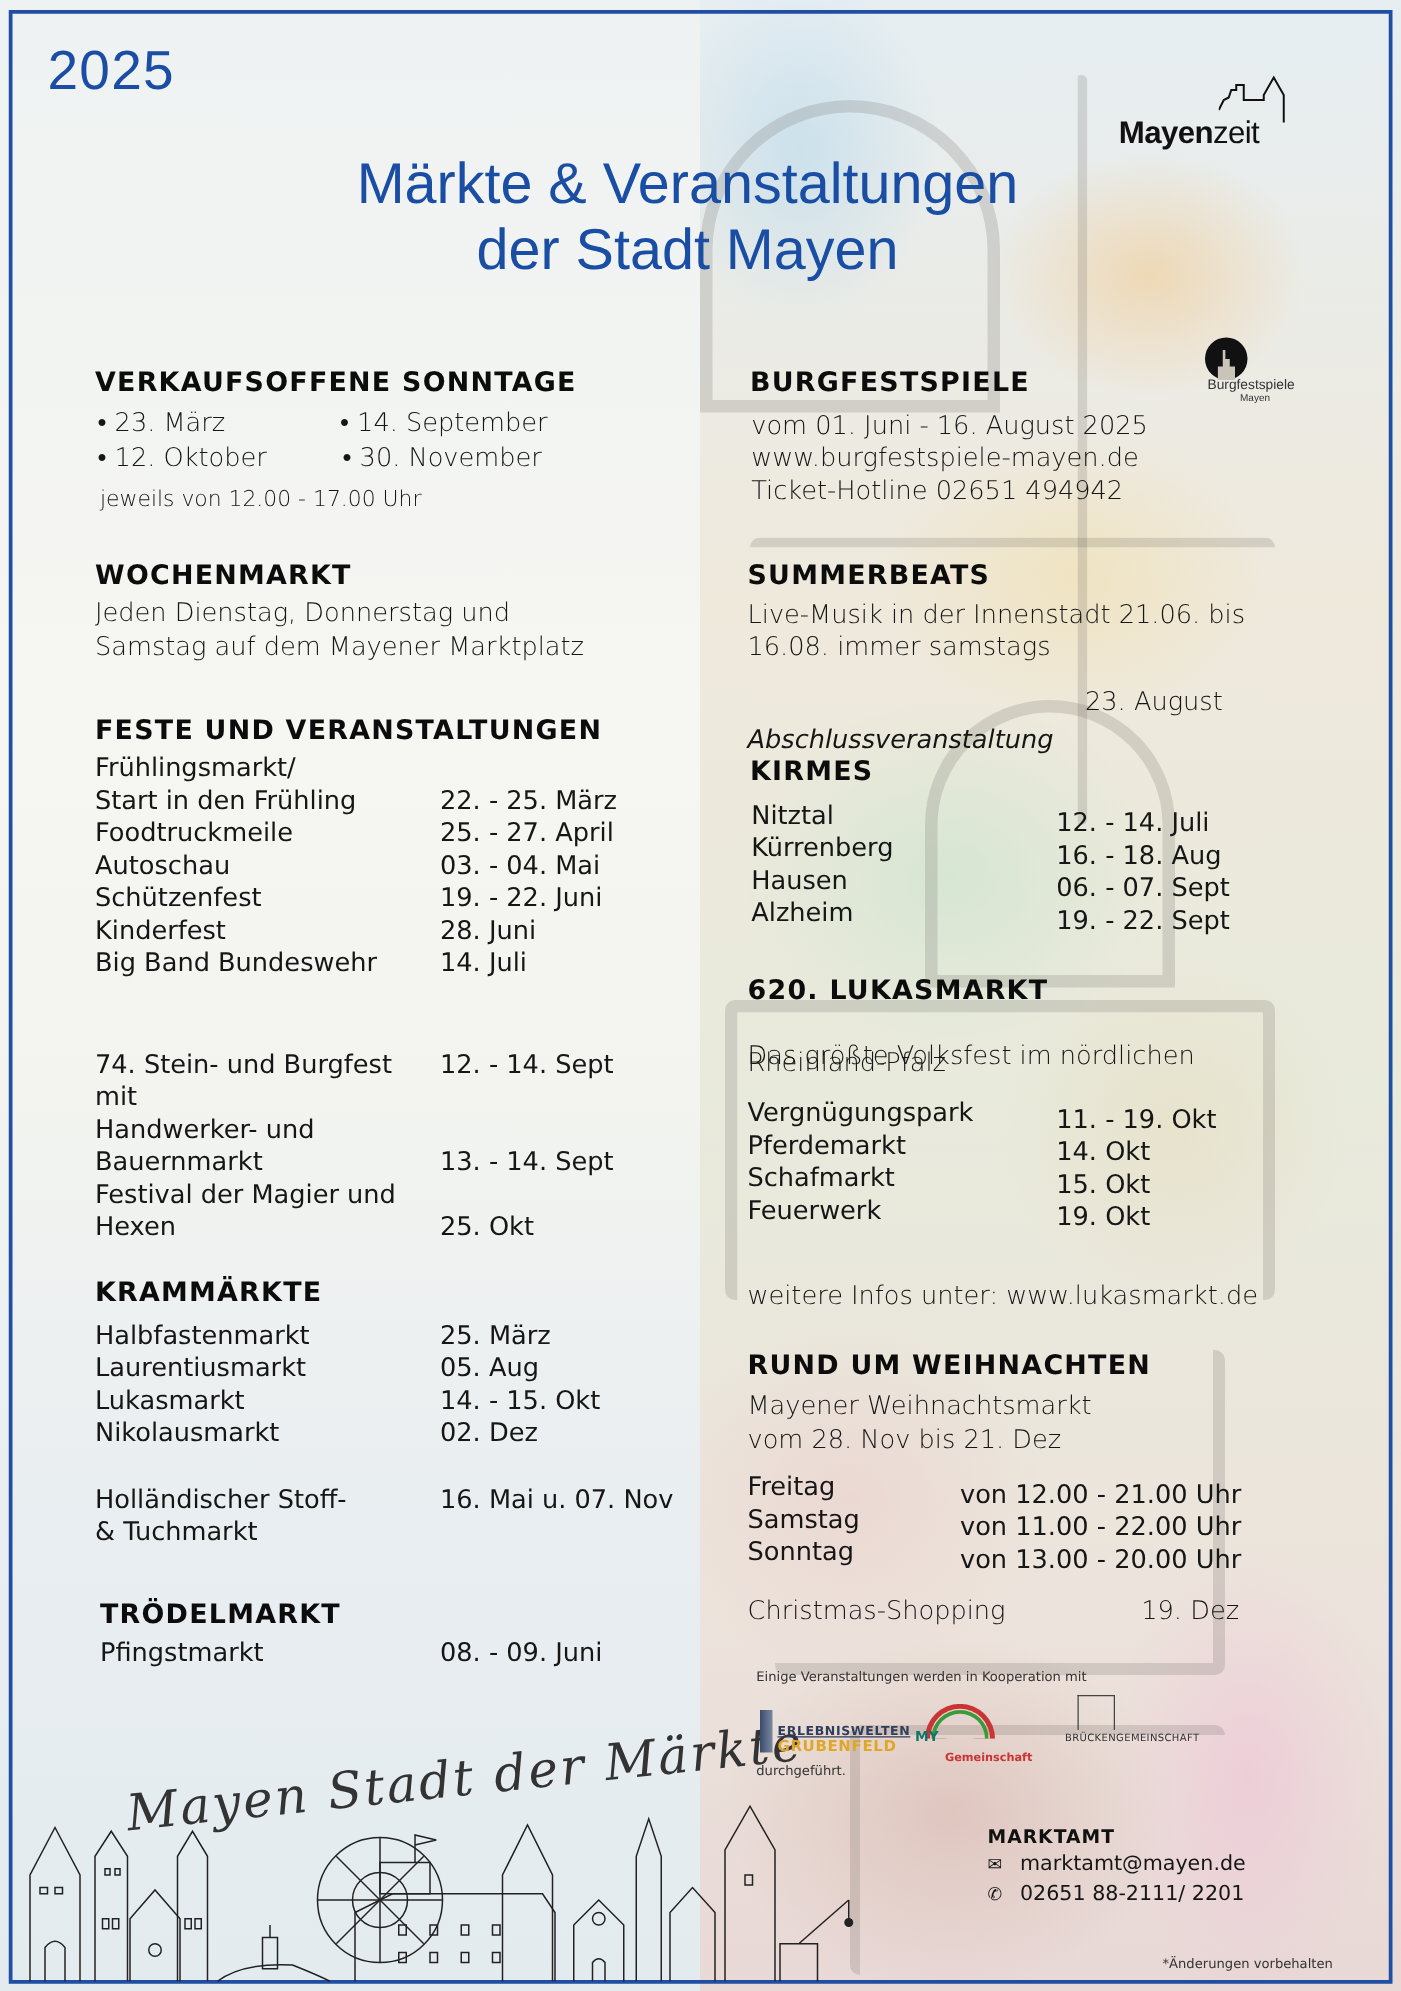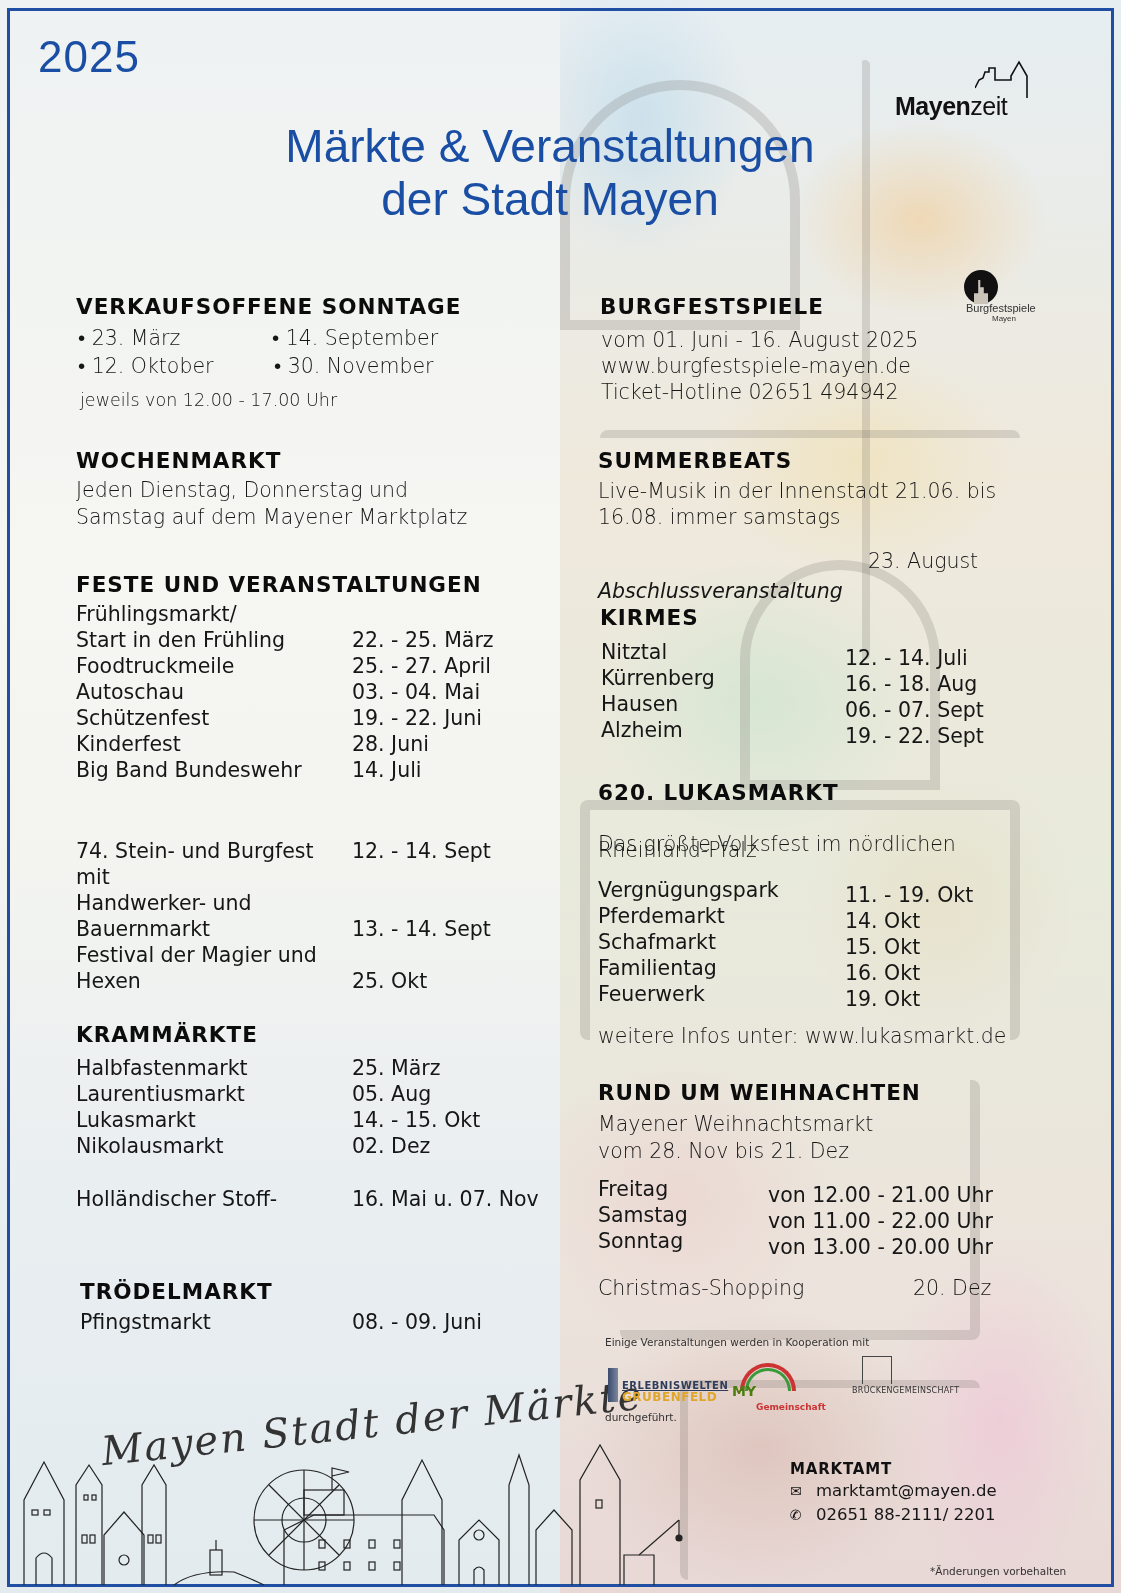--- a/index.html
+++ b/index.html
@@ -96,21 +96,21 @@
   }
   .coop-done { position: absolute; left: 605px; top: 1411px; font-size: 10.5px; color: #333; }
   .partner { position: absolute; }
   .p1 { left: 608px; top: 1380px; }
   .p1 .bar { position: absolute; left: 0; top: -12px; width: 10px; height: 34px; background: linear-gradient(90deg,#3a4a6a,#7a88a0); }
   .p1 .a { position: absolute; left: 14px; top: 0; font-size: 10px; font-weight: 700; color: #2e3d5c; letter-spacing: 0.5px; white-space: nowrap; text-decoration: underline; }
   .p1 .b { position: absolute; left: 14px; top: 10px; font-size: 12px; font-weight: 700; color: #e0a62a; letter-spacing: 0.5px; white-space: nowrap; }
   .p2 { left: 732px; top: 1373px; }
   .p2 .arc { position: absolute; left: 8px; top: -10px; width: 56px; height: 28px; border-radius: 28px 28px 0 0; border: 4px solid #cc3333; border-bottom: none; }
   .p2 .arc2 { position: absolute; left: 13px; top: -5px; width: 46px; height: 23px; border-radius: 23px 23px 0 0; border: 3px solid #3a9a3a; border-bottom: none; }
-  .p2 .a { position: absolute; left: 0; top: 10px; font-size: 14px; font-weight: 700; color: #4d7c0f; white-space: nowrap; }
+  .p2 .a { position: absolute; left: 0; top: 10px; font-size: 11px; font-weight: 700; color: #0f766e; white-space: nowrap; }
   .p2 .b { position: absolute; left: 24px; top: 15px; font-size: 9px; font-weight: 700; color: #cc3333; white-space: nowrap; margin-top: 14px; }
   .p3 { left: 852px; top: 1376px; }
   .p3 .a { position: absolute; left: 0; top: 10px; font-size: 8px; color: #333; white-space: nowrap; letter-spacing: 0.3px; }
   .p3 .bld { position: absolute; left: 10px; top: -20px; width: 30px; height: 28px; border: 1px solid #444; border-bottom: none; }
 
   .mark-title { position: absolute; left: 790px; top: 1460px; font-weight: 700; font-size: 15px; letter-spacing: 0.8px; }
   .contact { position: absolute; left: 790px; font-size: 16.5px; color: #161616; white-space: nowrap; }
   .contact .ic { display: inline-block; width: 18px; margin-right: 8px; font-size: 14px; }
   .note { position: absolute; left: 930px; top: 1565px; font-size: 10.5px; color: #333; }
 
@@ -233,20 +233,24 @@
     </div>
   <div class="row">
       <span style="left:0">Nikolausmarkt</span>
       <span style="left:276px">02. Dez</span>
     </div>
 </div>
 <div class="list" style="left:76px;top:1186px;width:480px;">
   <div class="row">
       <span style="left:0">Holländischer Stoff-</span>
       <span style="left:276px">16. Mai u. 07. Nov</span>
+    </div>
+  <div class="row">
+      <span style="left:0">&amp; Tuchmarkt</span>
+      <span style="left:276px"></span>
     </div>
 </div>
 
 <div class="h" style="left:80px;top:1279px;">TRÖDELMARKT</div>
 <div class="list" style="left:80px;top:1309px;width:480px;">
   <div class="row">
       <span style="left:0">Pfingstmarkt</span>
       <span style="left:272px">08. - 09. Juni</span>
     </div>
 </div>
@@ -349,24 +353,20 @@
     </div>
   <div class="row">
       <span style="left:0">Pferdemarkt</span>
       <span style="left:247px;top:5px">14. Okt</span>
     </div>
   <div class="row">
       <span style="left:0">Schafmarkt</span>
       <span style="left:247px;top:5px">15. Okt</span>
     </div>
   <div class="row">
-      <span style="left:0">Familientag</span>
-      <span style="left:247px;top:5px">16. Okt</span>
-    </div>
-  <div class="row">
       <span style="left:0">Feuerwerk</span>
       <span style="left:247px;top:5px">19. Okt</span>
     </div>
 </div>
 <div class="t" style="left:598px;top:1023px;">weitere Infos unter: www.lukasmarkt.de</div>
 
 <div class="h" style="left:598px;top:1080px;">RUND UM WEIHNACHTEN</div>
 <div class="t" style="left:598px;top:1111px;">Mayener Weihnachtsmarkt</div>
 <div class="t" style="left:598px;top:1138px;">vom 28. Nov bis 21. Dez</div>
 <div class="list" style="left:598px;top:1176px;width:420px;">
@@ -377,21 +377,21 @@
   <div class="row">
       <span style="left:0">Samstag</span>
       <span style="left:170px;top:6px">von 11.00 - 22.00 Uhr</span>
     </div>
   <div class="row">
       <span style="left:0">Sonntag</span>
       <span style="left:170px;top:6px">von 13.00 - 20.00 Uhr</span>
     </div>
 </div>
 <div class="t" style="left:598px;top:1275px;">Christmas-Shopping</div>
-<div class="t" style="left:913px;top:1275px;">20. Dez</div>
+<div class="t" style="left:913px;top:1275px;">19. Dez</div>
 
 <div class="coop">Einige Veranstaltungen werden in Kooperation mit</div>
 <div class="partner p1">
   <div class="bar"></div>
   <div class="a">ERLEBNISWELTEN</div>
   <div class="b">GRUBENFELD</div>
 </div>
 <div class="partner p2">
   <div class="arc"></div>
   <div class="arc2"></div>

